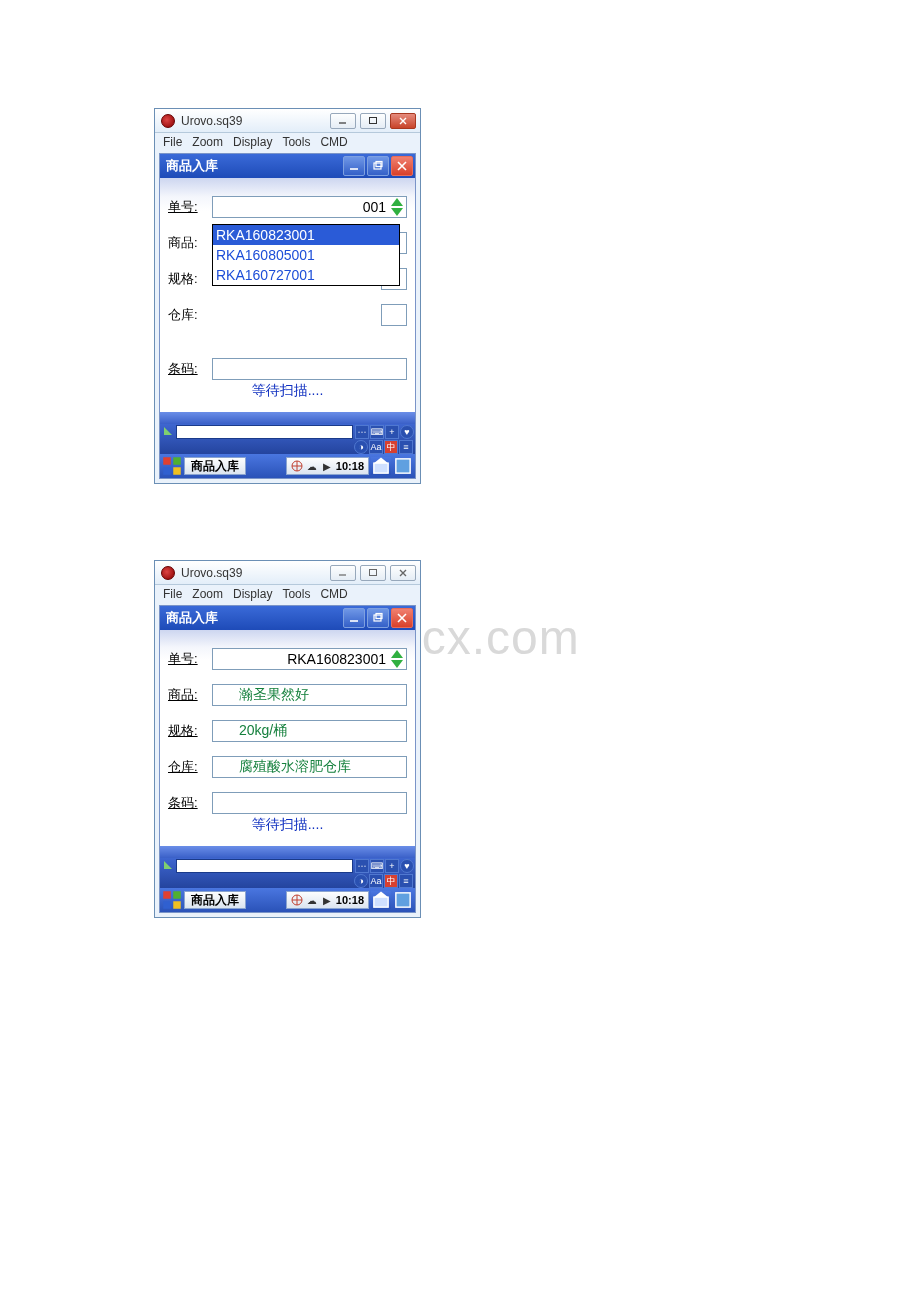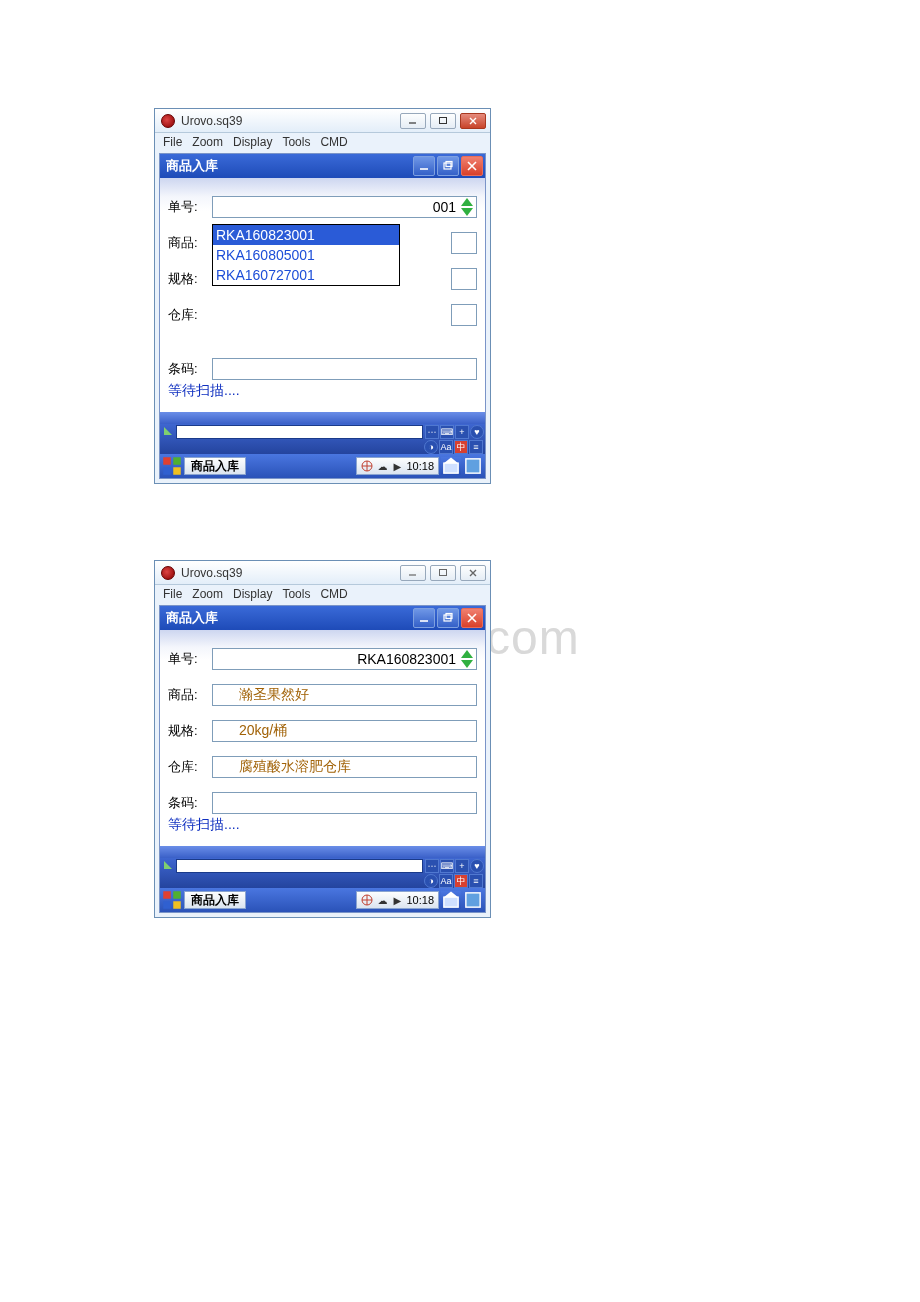--- a/index.html
+++ b/index.html
@@ -14,21 +14,21 @@
     top: 610px;
     left: 220px;
     font-size: 48px;
     color: #d9d9d9;
     font-family: Arial, sans-serif;
     z-index: 0;
     letter-spacing: 1px;
   }
   .emulator {
     position: absolute;
-    width: 337px;
+    width: 267px;
     border: 1px solid #6b8fb5;
     background: #eaf2fb;
     z-index: 1;
   }
   .emu1 { left: 154px; top: 108px; }
   .emu2 { left: 154px; top: 560px; }
 
   
   .outer-title {
     display: flex;
@@ -108,41 +108,42 @@
 
   
   .form-body {
     background: linear-gradient(to bottom, #cdd6f0 0%, #f4f6fc 8%, #ffffff 14%, #ffffff 100%);
     padding: 18px 8px 10px 8px;
   }
   .row {
     display: flex;
     align-items: center;
     margin-bottom: 14px;
+    text-decoration: underline;
   }
   .row .lbl {
     width: 44px;
     font-size: 13px;
     color: #000;
     text-align: left;
   }
   .row .field {
     flex: 1;
     position: relative;
   }
   .row input.tx {
     width: 100%;
     height: 22px;
     border: 1px solid #7f9db9;
     font-size: 14px;
     padding: 0 3px;
     background: #fff;
     color: #000;
   }
-  .row input.tx.readonly { color: #a16207; padding-left: 26px; }
+  .row input.tx.readonly { color: #15803d; padding-left: 26px; }
   .row .field.with-spin input.tx { padding-right: 20px; text-align: right; }
   .spin {
     position: absolute;
     right: 1px; top: 1px;
     width: 18px; height: 20px;
   }
   .spin svg { width: 18px; height: 20px; }
 
   
   .dd-stack {
@@ -173,20 +174,21 @@
   .dd-stack .short-row:last-child { margin-bottom: 0; }
   .short-row .lbl { width: 44px; font-size: 13px; color:#000; }
   .short-row .sbox {
     margin-left: auto;
     width: 26px; height: 22px;
     border: 1px solid #7f9db9;
     background: #fff;
   }
 
   .status {
+    text-align: center;
     font-size: 14px;
     color: #1030c0;
     margin-top: -4px;
     margin-bottom: 2px;
   }
 
   .blue-strip {
     height: 12px;
     background: linear-gradient(to bottom, #6a8ee8, #3a60c8);
   }
@@ -259,21 +261,21 @@
   .taskbar .tray {
     display:flex; align-items:center; gap:3px;
     background: linear-gradient(to bottom, #fdfefe, #dbe4f0);
     height:18px;
     border:1px solid #8aa4d0;
     padding: 0 4px;
   }
   .taskbar .tray .ti {
     width:12px;height:12px;display:flex;align-items:center;justify-content:center;font-size:10px;color:#333;
   }
-  .taskbar .clock { font-size:11px; font-weight:normal; color:#000; }
+  .taskbar .clock { font-size:11px; font-weight:bold; color:#000; }
   .taskbar .tail {
     width:20px;height:18px;
     display:flex;align-items:center;justify-content:center;
     background: linear-gradient(to bottom, #4a76e0, #2a52b8);
   }
   .taskbar .tail2 {
     width:20px;height:18px;
     display:flex;align-items:center;justify-content:center;
   }
 </style>

